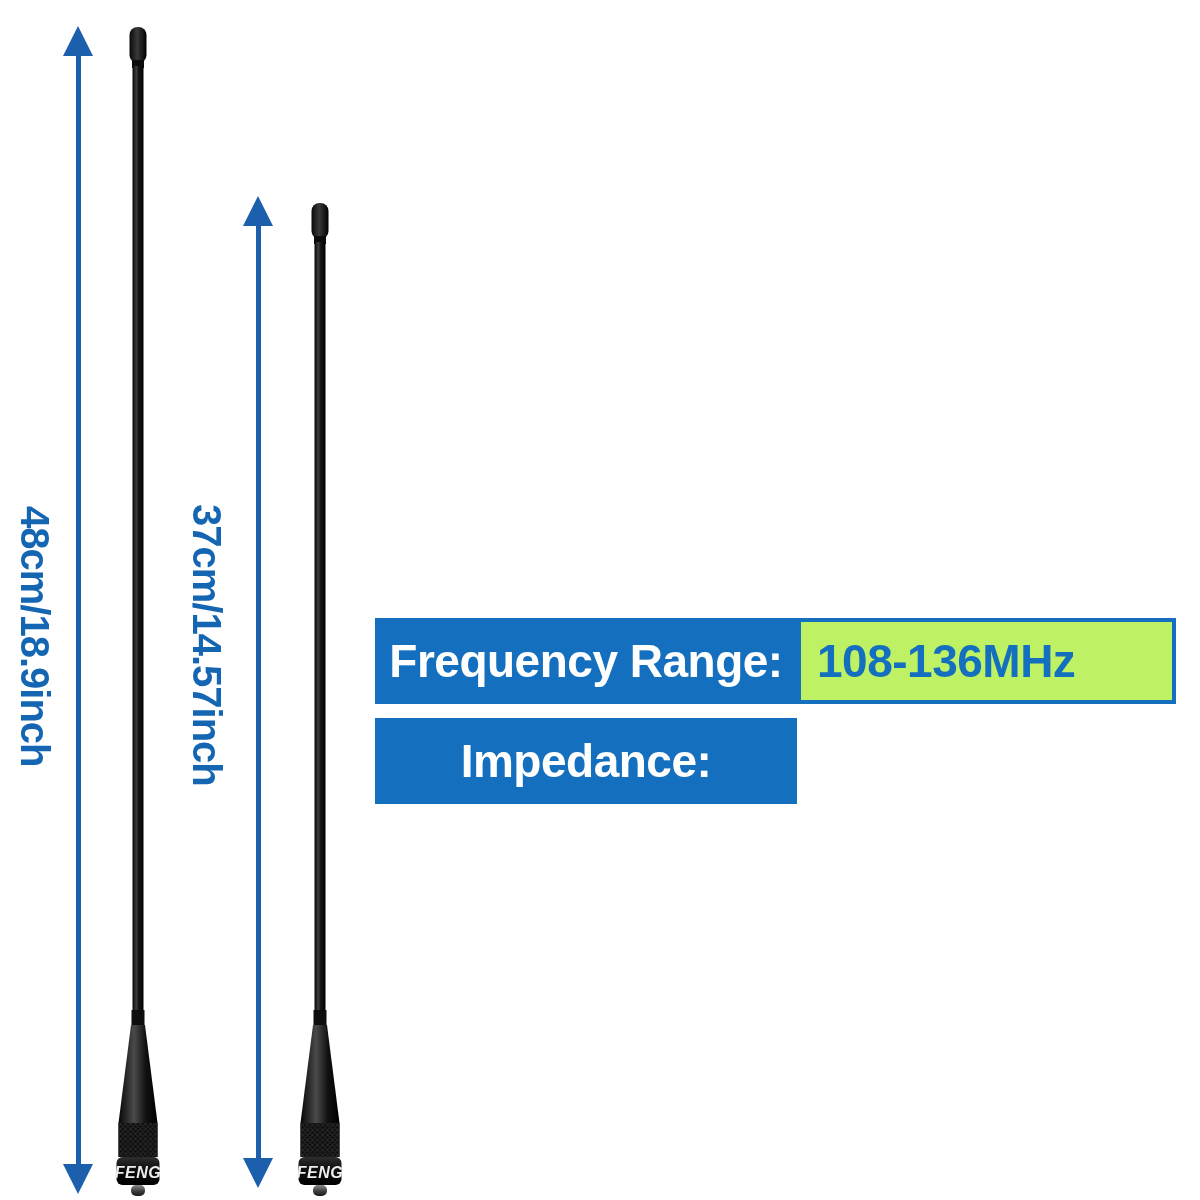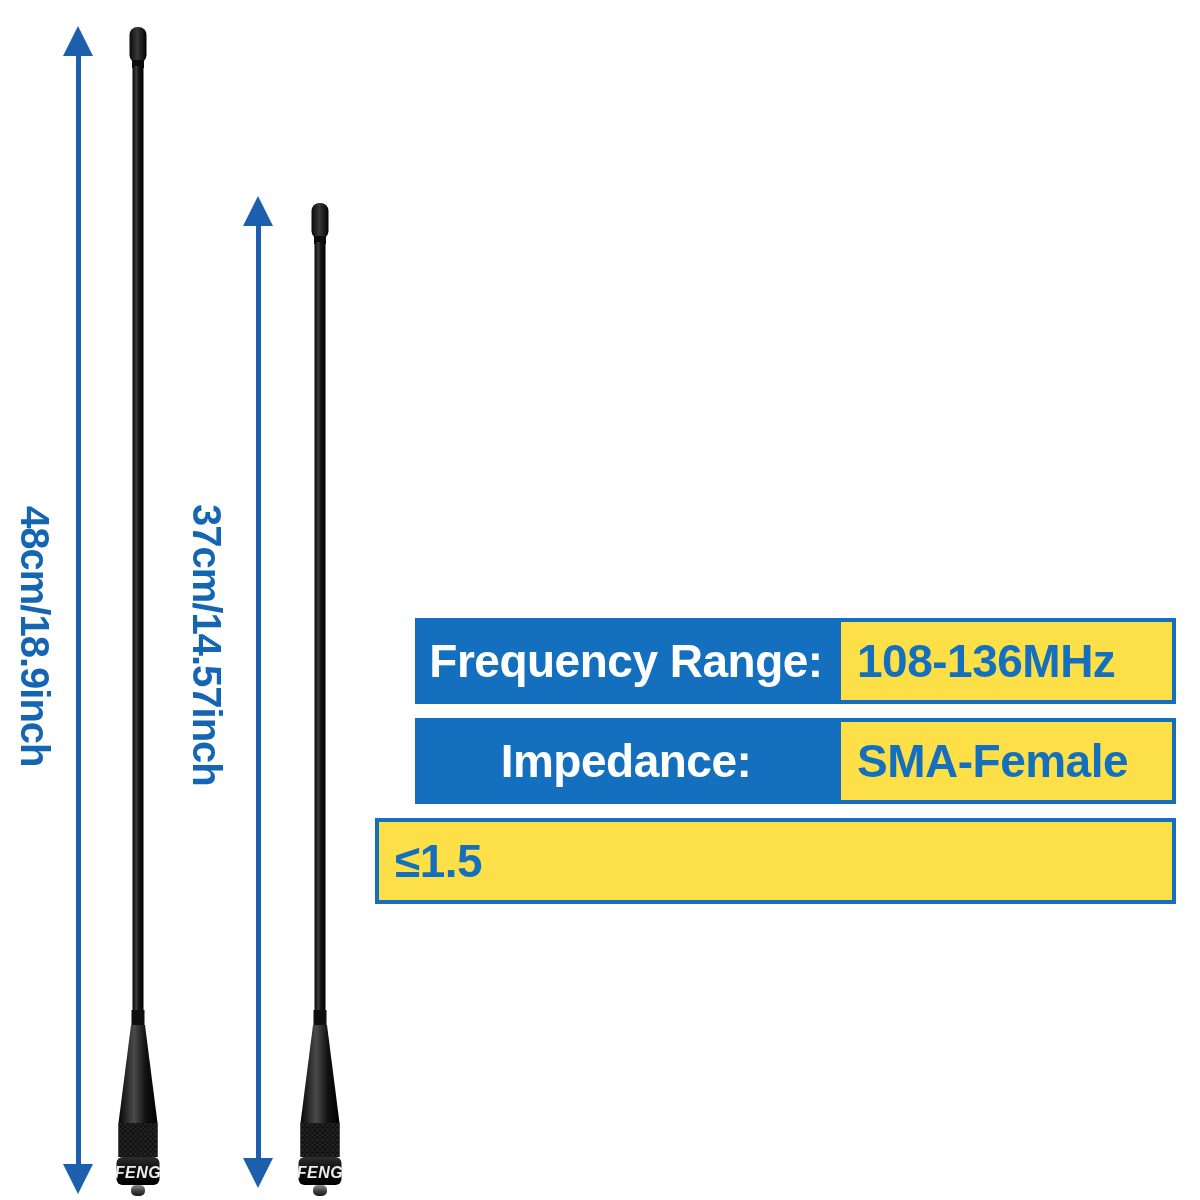--- a/index.html
+++ b/index.html
@@ -41,24 +41,24 @@
     font-family:"Liberation Sans",sans-serif;font-weight:bold;font-style:italic;
     font-size:16px;fill:#ececec;letter-spacing:0.5px;
   }
 
   
   .spec-table{position:absolute;left:375px;top:618px;width:801px;}
   .spec-row{display:flex;height:86px;margin-bottom:14px;}
   .spec-label{
     width:422px;background:var(--table-blue);color:#ffffff;
     font-size:46px;font-weight:bold;letter-spacing:-0.5px;
-    display:flex;align-items:center;justify-content:center;margin-left:40px;
+    display:flex;align-items:center;justify-content:center;
   }
   .spec-value{
-    flex:1;background:#fde047;border:4px solid var(--table-blue);
+    flex:1;background:#bef264;border:4px solid var(--table-blue);
     color:var(--value-blue);font-size:46px;font-weight:bold;letter-spacing:-0.5px;
     display:flex;align-items:center;padding-left:16px;
   }
 </style>
 </head>
 <body>
 
 <div class="canvas">
 
   <svg width="0" height="0" style="position:absolute" aria-hidden="true">
@@ -138,20 +138,18 @@
     <rect x="23" y="985" width="14" height="11" rx="5" fill="url(#nubGrad)"></rect>
   </svg>
 
   <div class="spec-table">
     <div class="spec-row">
       <div class="spec-label">Frequency Range:</div>
       <div class="spec-value">108-136MHz</div>
     </div>
     <div class="spec-row">
       <div class="spec-label">Impedance:</div>
-      <div class="spec-value">SMA-Female</div>
     </div>
     <div class="spec-row">
-      <div class="spec-value">≤1.5</div>
     </div>
   </div>
 
 </div>
 
 </body></html>

